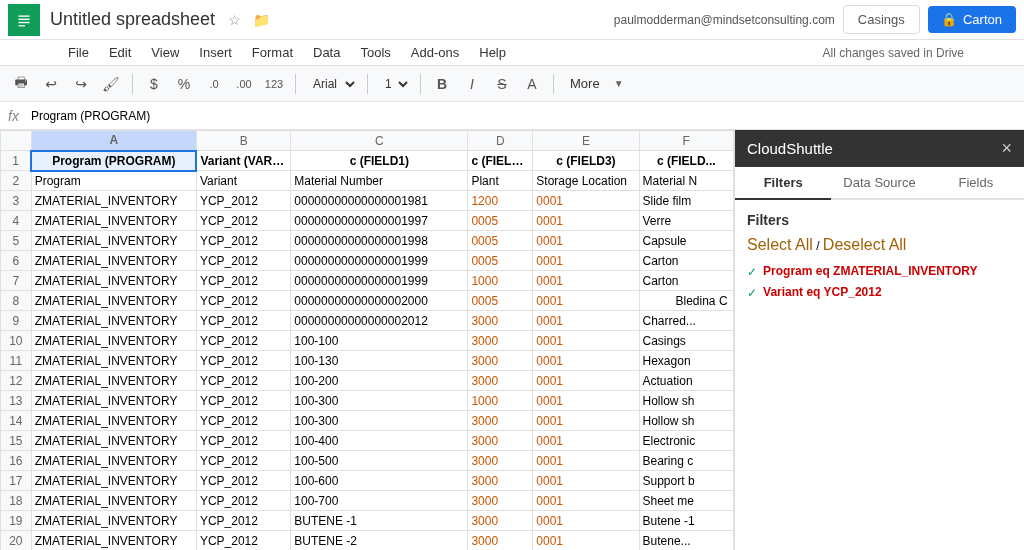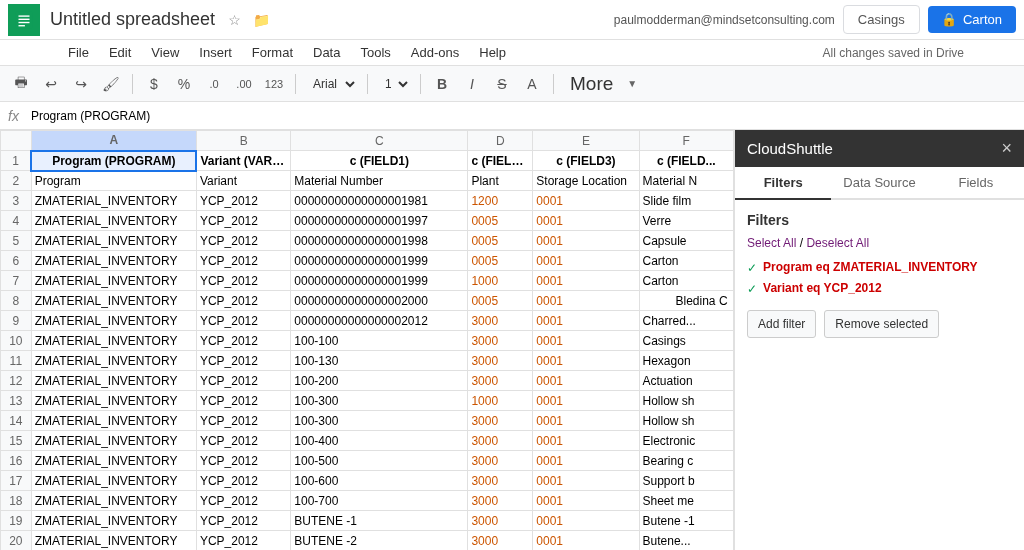--- a/index.html
+++ b/index.html
@@ -110,21 +110,21 @@
       background: transparent;
       font-size: 12px;
       cursor: pointer;
       padding: 2px 4px;
       color: #333;
     }
     .font-size-select { width: 36px; }
     .toolbar-bold { font-weight: bold; }
     .toolbar-italic { font-style: italic; }
     .toolbar-btn-text {
-      font-size: 19px;
+      font-size: 13px;
       padding: 2px 8px;
       cursor: pointer;
       color: #333;
     }
 
     
     .formula-bar {
       display: flex;
       align-items: center;
       height: 28px;
@@ -263,22 +263,22 @@
       font-weight: bold;
       color: #333;
       margin-bottom: 8px;
     }
 
     .filters-links {
       margin-bottom: 10px;
     }
 
     .filters-links a {
-      color: #701a75;
-      font-size: 12px;
+      color: #a16207;
+      font-size: 16px;
       cursor: pointer;
       text-decoration: none;
     }
 
     .filter-item {
       display: flex;
       align-items: flex-start;
       margin-bottom: 6px;
       font-size: 12px;
     }
@@ -613,19 +613,15 @@
         <a>Deselect All</a>
       </div>
       <div class="filter-item">
         <span class="filter-checkbox">✓</span>
         <span class="filter-text">Program eq ZMATERIAL_INVENTORY</span>
       </div>
       <div class="filter-item">
         <span class="filter-checkbox">✓</span>
         <span class="filter-text">Variant eq YCP_2012</span>
       </div>
-      <div class="filter-buttons">
-        <button class="filter-btn">Add filter</button>
-        <button class="filter-btn">Remove selected</button>
-      </div>
     </div>
   </div>
 </div>
 
 </body></html>

